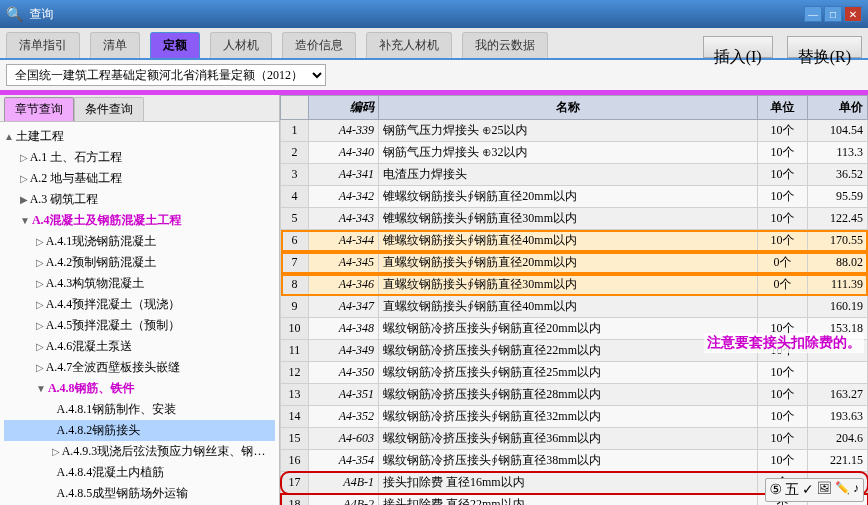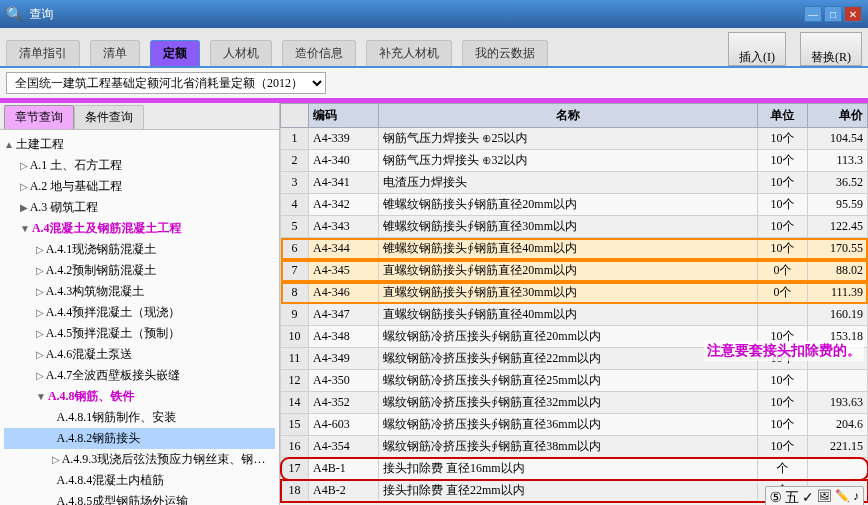--- a/index.html
+++ b/index.html
@@ -64,24 +64,24 @@
       width: 320px;
       border: 1px solid #aaa;
       padding: 2px 4px;
       background: white;
       font-size: 12px;
       height: 22px;
     }
     .toolbar-btn {
       border: 1px solid #aaa;
       background: linear-gradient(to bottom, #f5f5f5, #ddd);
-      padding: 16px 10px;
+      padding: 10px 10px;
       cursor: pointer;
-      font-size: 12px;
-      height: 34px;
+      font-size: 16px;
+      height: 22px;
     }
 
     .main-area {
       display: flex;
       height: calc(505px - 28px - 36px - 30px);
     }
 
     .left-panel {
       width: 280px;
       border-right: 1px solid #c0c0c0;
@@ -156,21 +156,21 @@
       white-space: nowrap;
     }
     table td {
       border: 1px solid #d0d0d0;
       padding: 2px 4px;
       white-space: nowrap;
       overflow: hidden;
     }
     table tr:nth-child(even) { background: #f8f8f8; }
     .col-num { width: 28px; text-align: center; background: #e8e8e8; }
-    .col-code { width: 70px; text-align: left; }
+    .col-code { width: 70px; text-align: right; font-style: italic; }
     .col-name { min-width: 280px; }
     .col-unit { width: 50px; text-align: center; }
     .col-price { width: 60px; text-align: right; }
 
     .bottom-bar {
       height: 26px;
       border-top: 1px solid #c0c0c0;
       display: flex;
       align-items: center;
       padding: 0 10px;
@@ -345,20 +345,27 @@
             <td class="col-price"></td>
           </tr>
           <tr>
             <td class="col-num">12</td>
             <td class="col-code">A4-350</td>
             <td class="col-name">螺纹钢筋冷挤压接头∮钢筋直径25mm以内</td>
             <td class="col-unit">10个</td>
             <td class="col-price"></td>
           </tr>
           <tr>
+            <td class="col-num">13</td>
+            <td class="col-code">A4-351</td>
+            <td class="col-name">螺纹钢筋冷挤压接头∮钢筋直径28mm以内</td>
+            <td class="col-unit">10个</td>
+            <td class="col-price">163.27</td>
+          </tr>
+          <tr>
             <td class="col-num">14</td>
             <td class="col-code">A4-352</td>
             <td class="col-name">螺纹钢筋冷挤压接头∮钢筋直径32mm以内</td>
             <td class="col-unit">10个</td>
             <td class="col-price">193.63</td>
           </tr>
           <tr>
             <td class="col-num">15</td>
             <td class="col-code">A4-603</td>
             <td class="col-name">螺纹钢筋冷挤压接头∮钢筋直径36mm以内</td>

